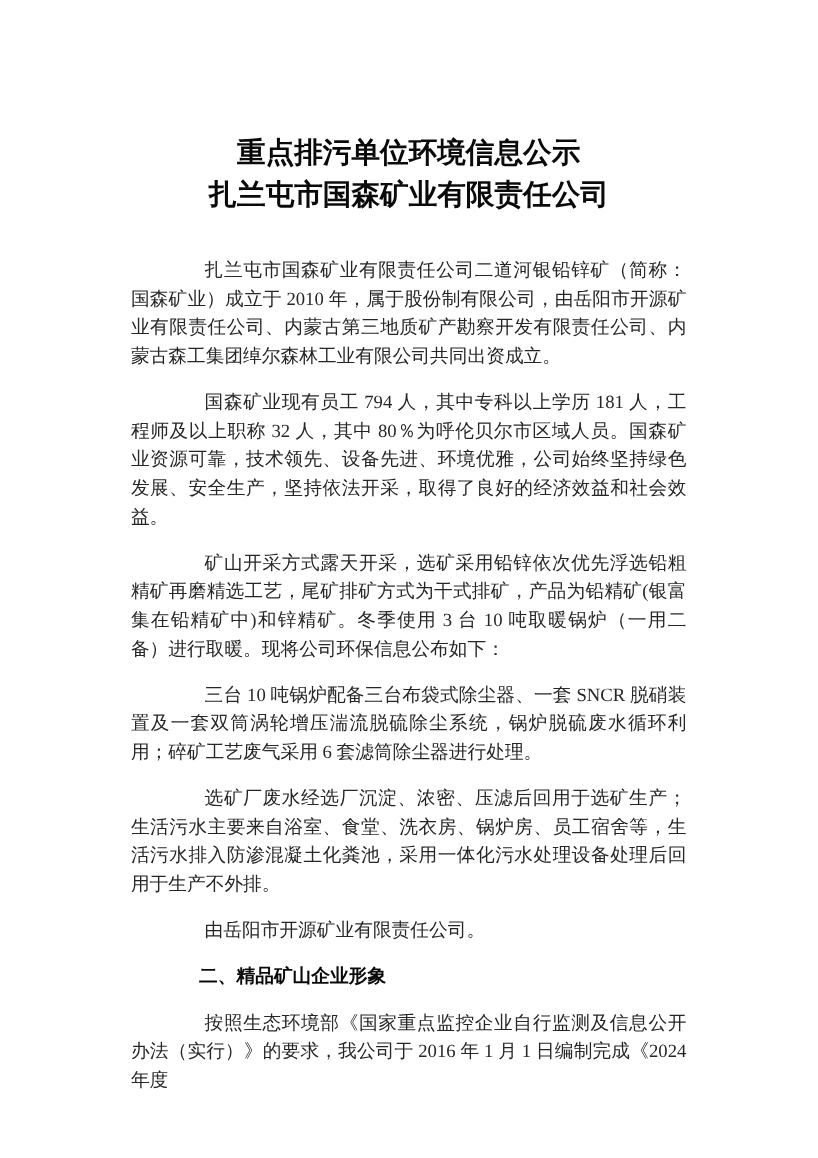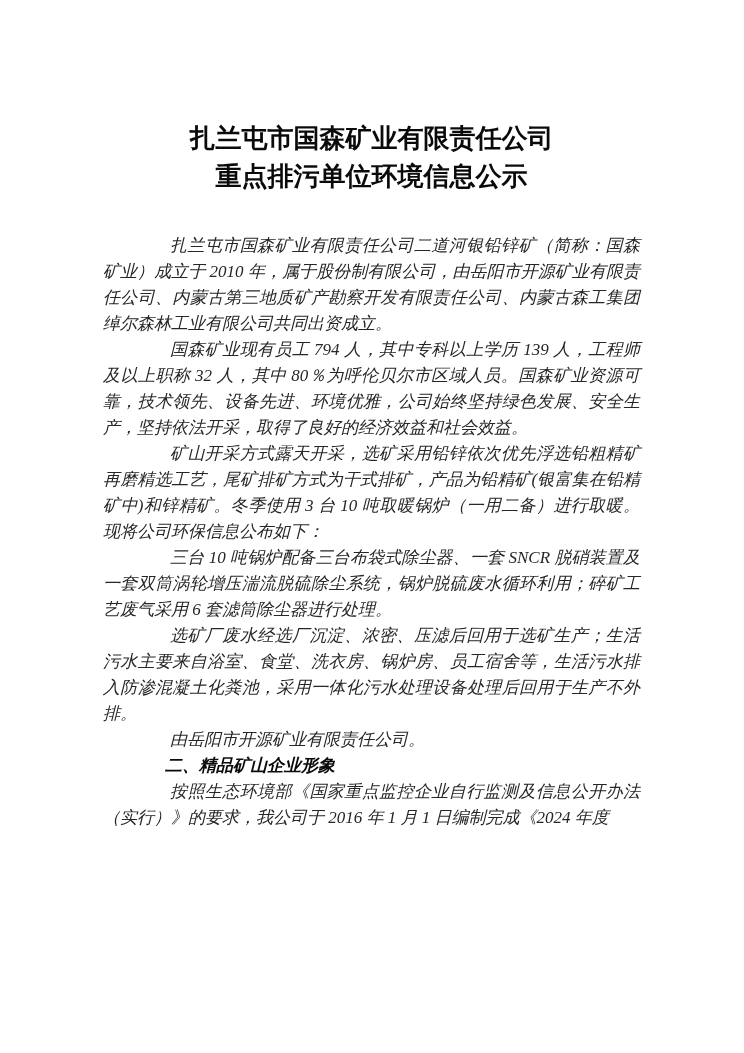--- a/index.html
+++ b/index.html
@@ -28,46 +28,45 @@
     white-space: nowrap;
   }
   .content {
     margin: 38px 104px 0 103px;
     font-size: 17px;
     line-height: 26px;
     color: #262626;
     text-align: justify;
   }
   .content p {
-    margin: 0;
+    margin: 16px;
     padding: 0;
     text-indent: 67px;
-    font-style: italic;
   }
   .content p.heading {
     font-weight: 700;
     color: #0a0a0a;
     text-indent: 62px;
     font-family: "Liberation Sans", "DejaVu Sans", sans-serif;
     text-align: left;
   }
 </style>
 </head>
 <body>
 
 <div class="page">
 
   <div class="title-block">
+    <div class="title-line">重点排污单位环境信息公示</div>
     <div class="title-line">扎兰屯市国森矿业有限责任公司</div>
-    <div class="title-line">重点排污单位环境信息公示</div>
   </div>
 
   <div class="content">
     <p>扎兰屯市国森矿业有限责任公司二道河银铅锌矿（简称：国森矿业）成立于 2010 年，属于股份制有限公司，由岳阳市开源矿业有限责任公司、内蒙古第三地质矿产勘察开发有限责任公司、内蒙古森工集团绰尔森林工业有限公司共同出资成立。</p>
-    <p>国森矿业现有员工 794 人，其中专科以上学历 139 人，工程师及以上职称 32 人，其中 80％为呼伦贝尔市区域人员。国森矿业资源可靠，技术领先、设备先进、环境优雅，公司始终坚持绿色发展、安全生产，坚持依法开采，取得了良好的经济效益和社会效益。</p>
+    <p>国森矿业现有员工 794 人，其中专科以上学历 181 人，工程师及以上职称 32 人，其中 80％为呼伦贝尔市区域人员。国森矿业资源可靠，技术领先、设备先进、环境优雅，公司始终坚持绿色发展、安全生产，坚持依法开采，取得了良好的经济效益和社会效益。</p>
     <p>矿山开采方式露天开采，选矿采用铅锌依次优先浮选铅粗精矿再磨精选工艺，尾矿排矿方式为干式排矿，产品为铅精矿(银富集在铅精矿中)和锌精矿。冬季使用 3 台 10 吨取暖锅炉（一用二备）进行取暖。现将公司环保信息公布如下：</p>
     <p>三台 10 吨锅炉配备三台布袋式除尘器、一套 SNCR 脱硝装置及一套双筒涡轮增压湍流脱硫除尘系统，锅炉脱硫废水循环利用；碎矿工艺废气采用 6 套滤筒除尘器进行处理。</p>
     <p>选矿厂废水经选厂沉淀、浓密、压滤后回用于选矿生产；生活污水主要来自浴室、食堂、洗衣房、锅炉房、员工宿舍等，生活污水排入防渗混凝土化粪池，采用一体化污水处理设备处理后回用于生产不外排。</p>
     <p>由岳阳市开源矿业有限责任公司。</p>
     <p class="heading">二、精品矿山企业形象</p>
     <p>按照生态环境部《国家重点监控企业自行监测及信息公开办法（实行）》的要求，我公司于 2016 年 1 月 1 日编制完成《2024 年度</p>
   </div>
 
 </div>
 

